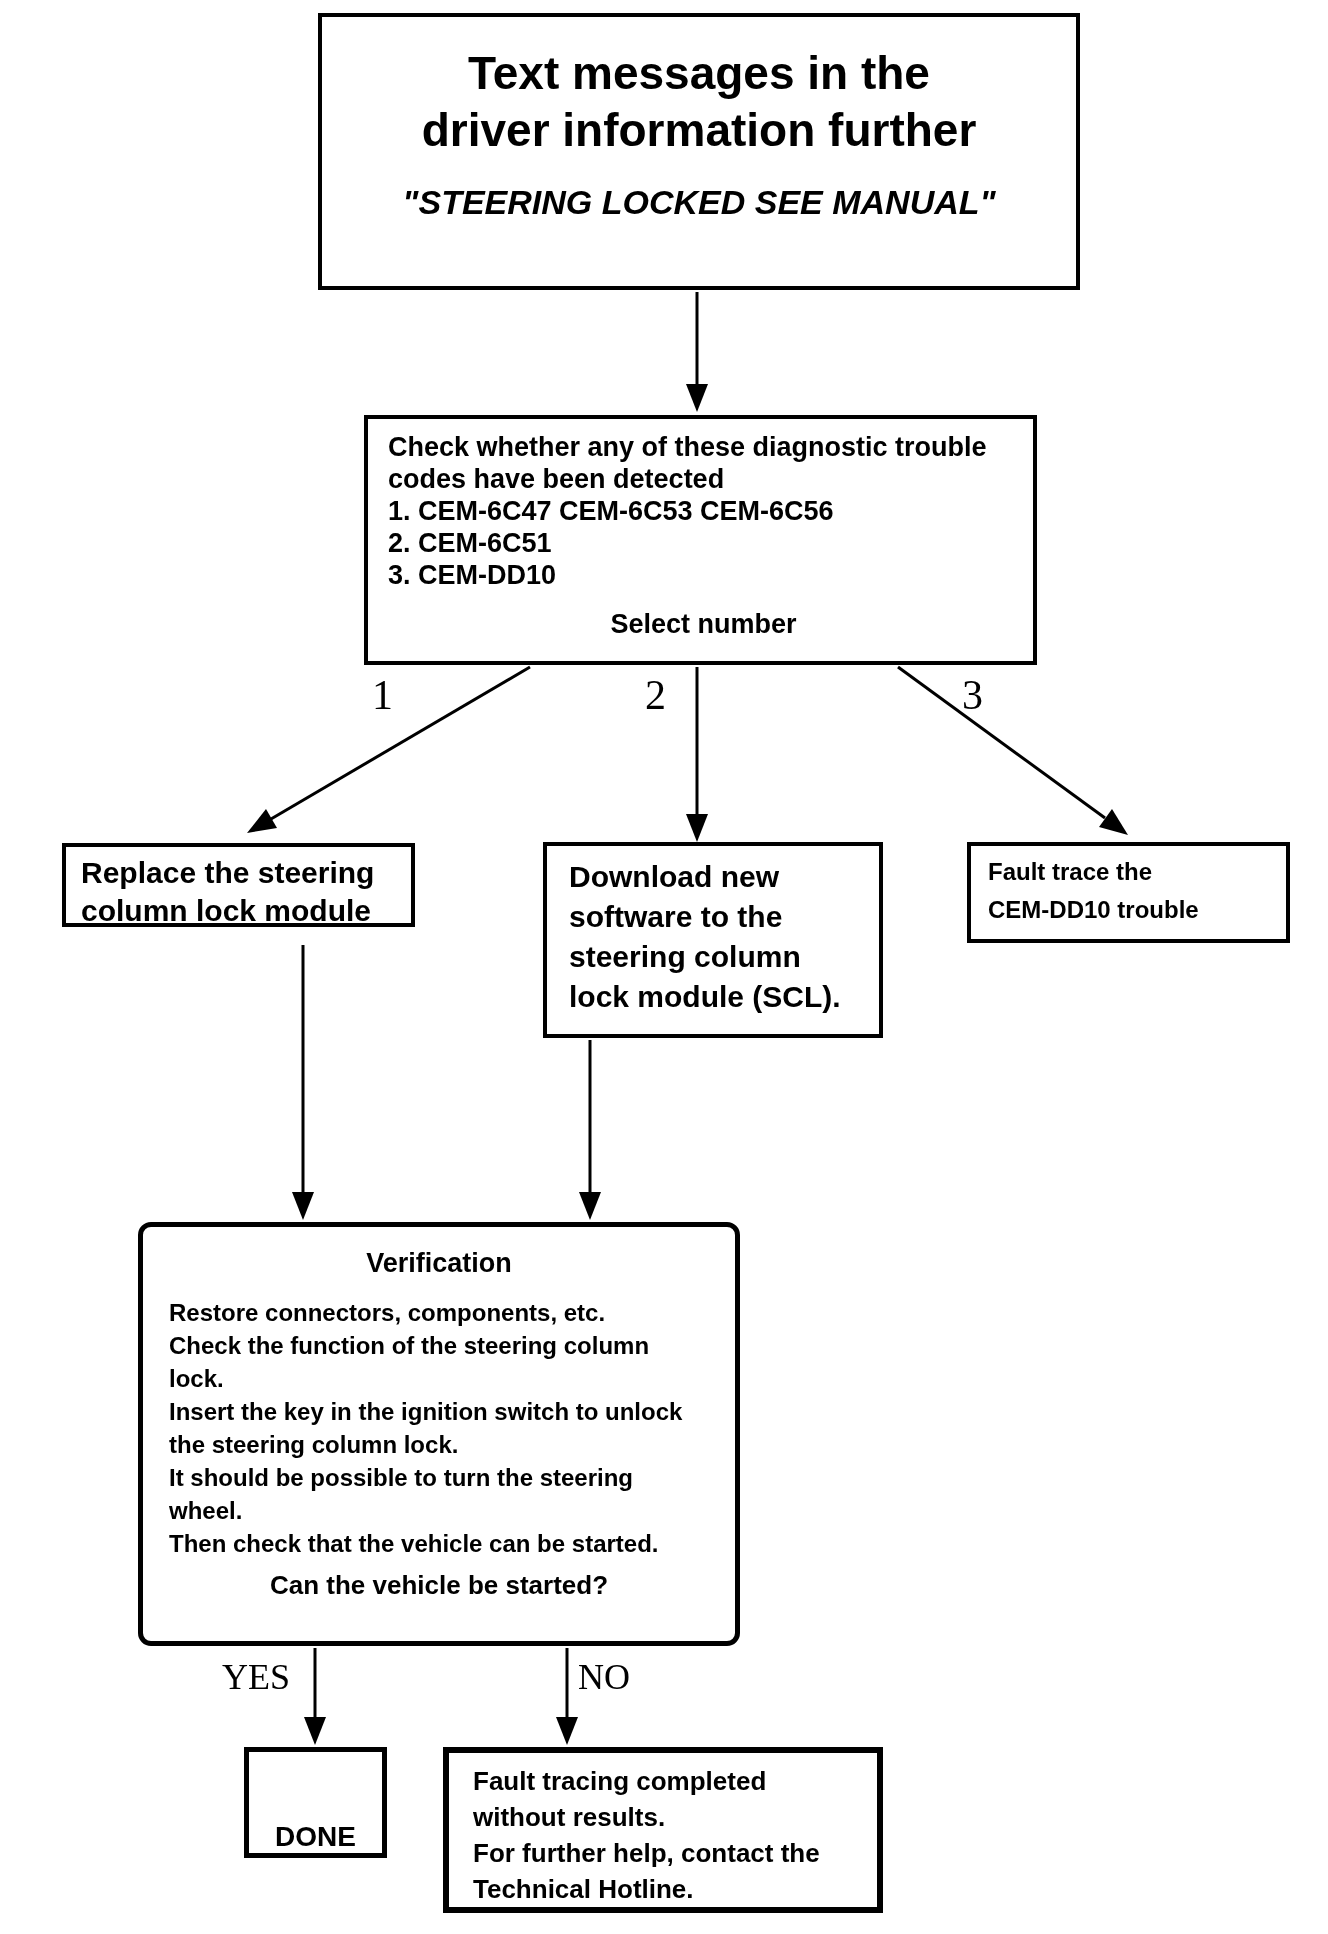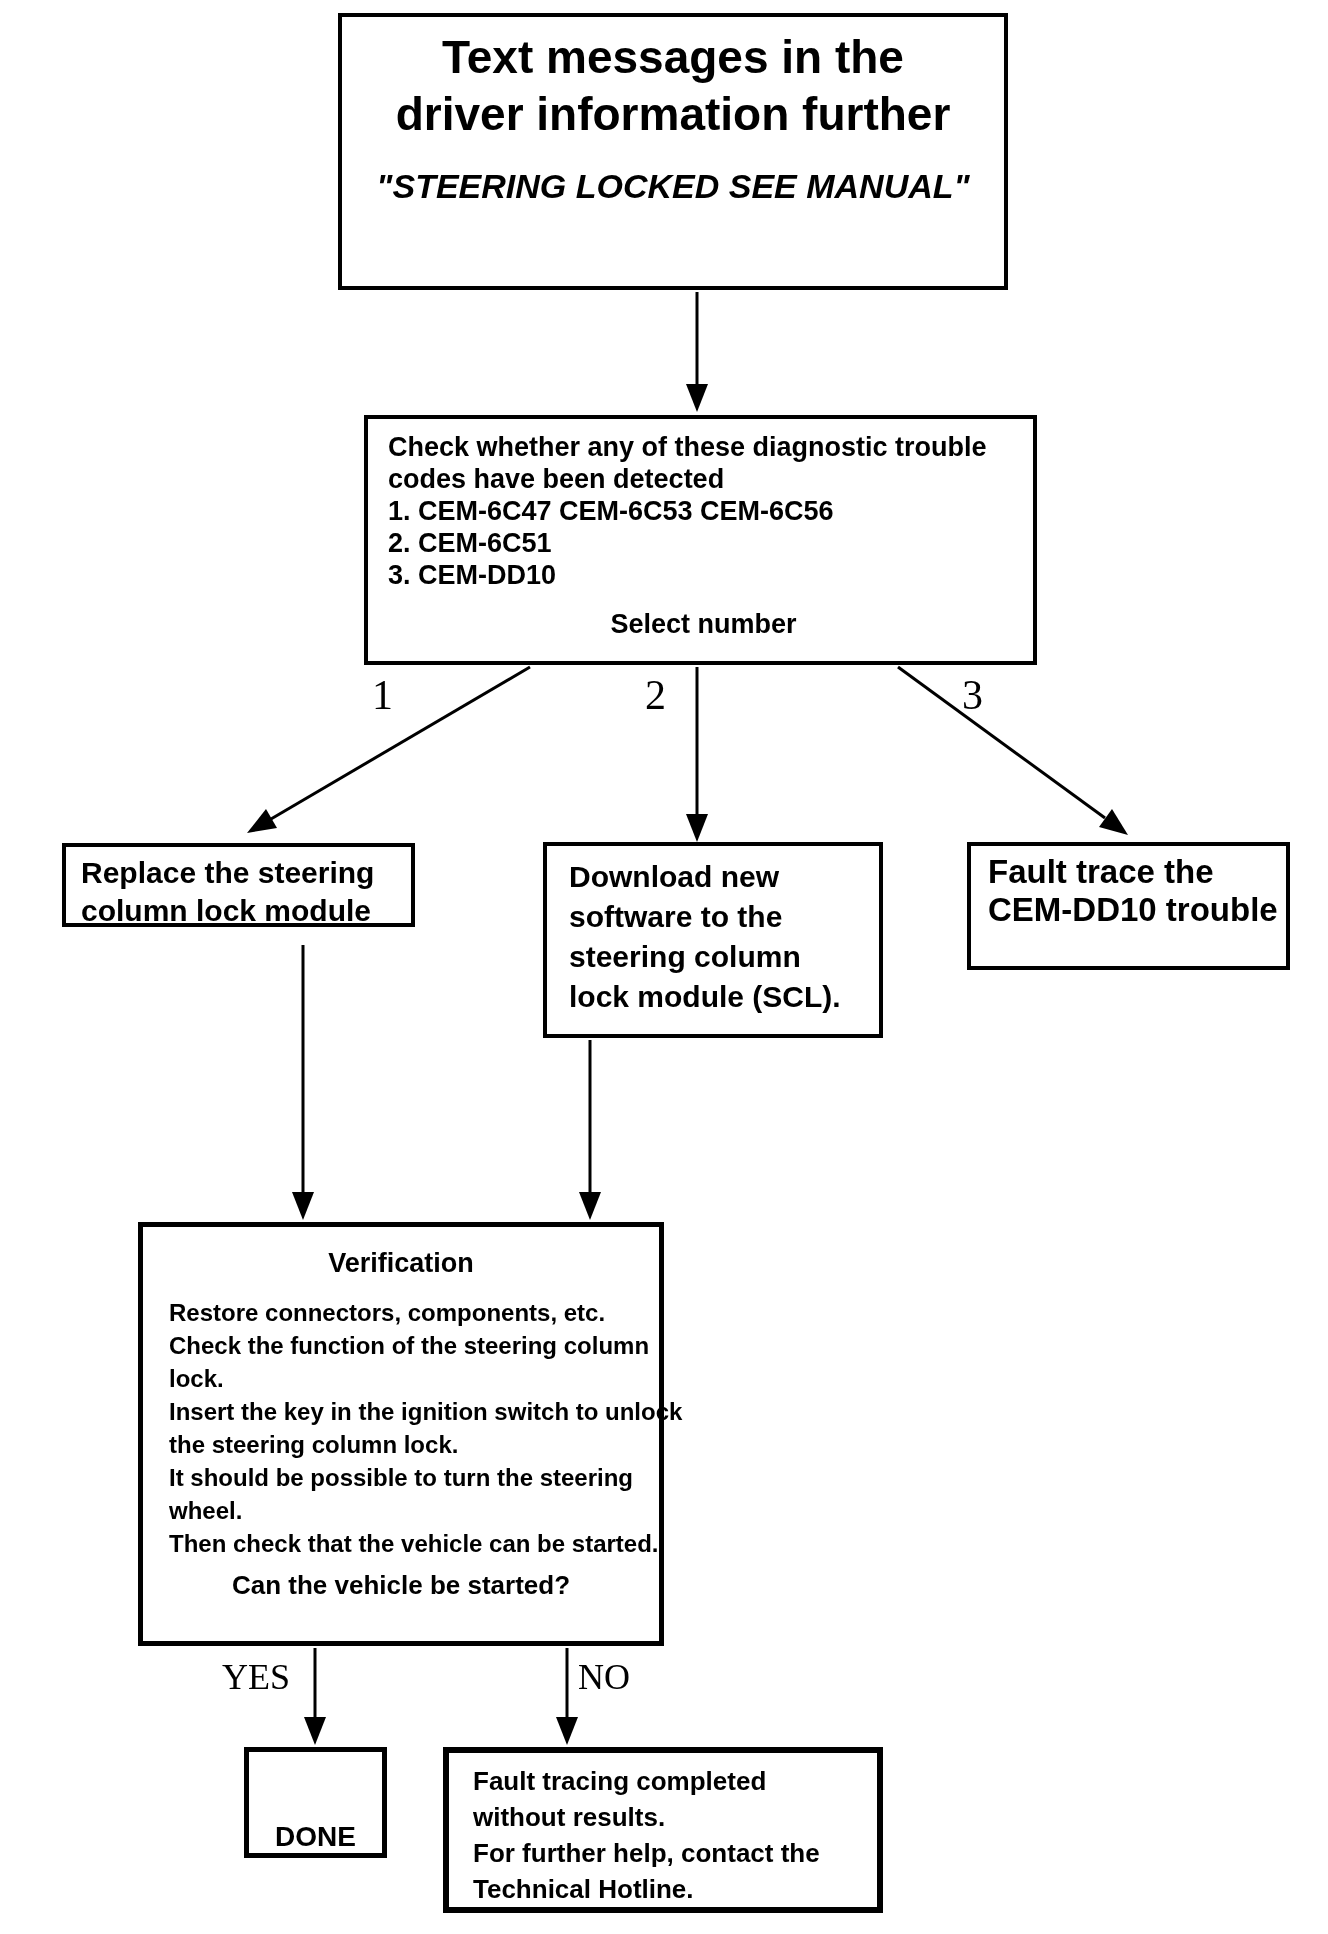--- a/index.html
+++ b/index.html
@@ -18,45 +18,45 @@
     position:absolute; left:0; top:0; width:1328px; height:1934px;
   }
   .box {
     position:absolute;
     border: 4px solid var(--ink);
     background: var(--bg);
   }
   .line { white-space: nowrap; font-weight: bold; }
 
   
-  #title-box { left:318px; top:13px; width:670px; height:277px; text-align:center; padding-top:12px;margin-left:20px; }
+  #title-box { left:318px; top:13px; width:762px; height:277px; text-align:center; padding-top:28px; }
   .title-line { font-size:46px; font-weight:bold; line-height:57px; }
   #title-subtitle { font-size:34px; font-weight:bold; font-style:italic; margin-top:24px; }
 
   
   #check-box { left:364px; top:415px; width:673px; height:250px; padding:12px 14px 0 20px; font-size:27px; line-height:32px; }
   #check-prompt { text-align:center; margin-top:17px; }
 
   
   .branch-digit {
     position:absolute;
     font-family:"Liberation Serif","DejaVu Serif",serif;
     font-size:42px; line-height:42px;
   }
   #branch-1-label { left:372px; top:674px; }
   #branch-2-label { left:645px; top:674px; }
   #branch-3-label { left:962px; top:674px; }
 
   
   #replace-box { left:62px;  top:843px; width:353px; height:84px; padding:7px 0 0 15px; font-size:30px; line-height:38px; }
   #download-box { left:527px; top:842px; width:340px; height:196px; padding:11px 0 0 22px; font-size:30px; line-height:40px;margin-left:16px; }
-  #fault-trace-box { left:967px; top:842px; width:323px; height:128px; padding:7px 0 0 17px; font-size:33px; line-height:38px; }
+  #fault-trace-box { left:967px; top:842px; width:323px; height:101px; padding:7px 0 0 17px; font-size:24px; line-height:38px; }
 
   
-  #verification-box { left:138px; top:1222px; width:526px; height:424px; border-width:5px; padding-top:20px; font-size:24px; line-height:33px; }
+  #verification-box { left:138px; top:1222px; width:602px; height:424px; border-width:5px; padding-top:20px; font-size:24px; line-height:33px;border-radius:13px; }
   #verification-heading { text-align:center; font-size:27px; margin-bottom:16px; }
   .verification-line { padding-left:26px; }
   #verification-question { text-align:center; font-size:26px; margin-top:9px; }
 
   
   .decision-label {
     position:absolute;
     font-family:"Liberation Serif","DejaVu Serif",serif;
     font-size:36px; line-height:38px;
   }

